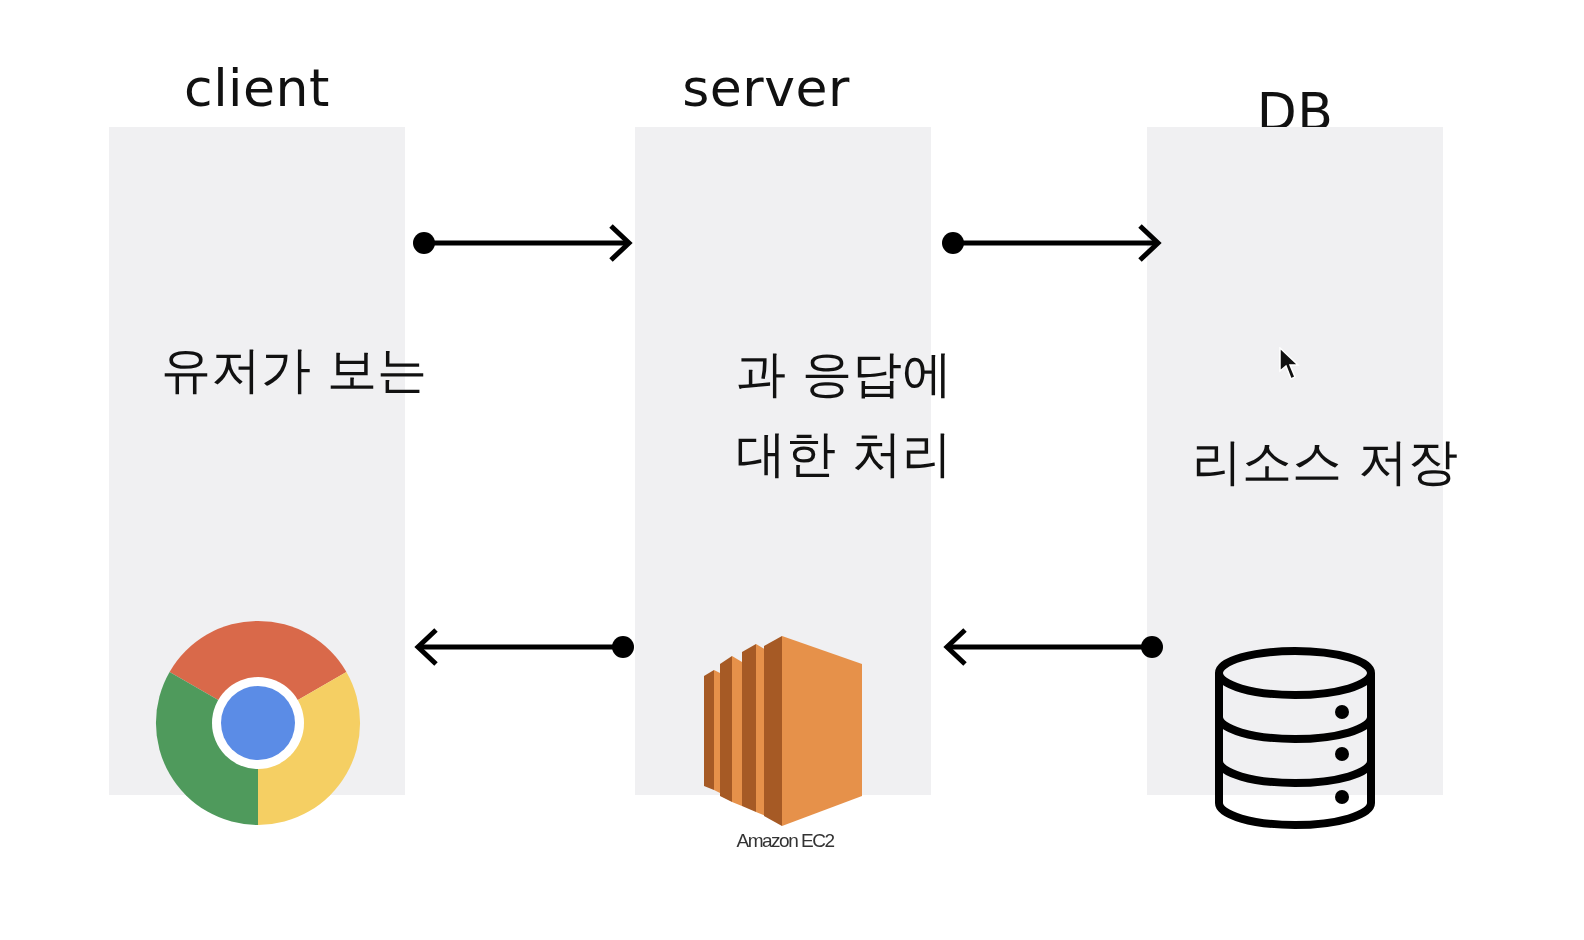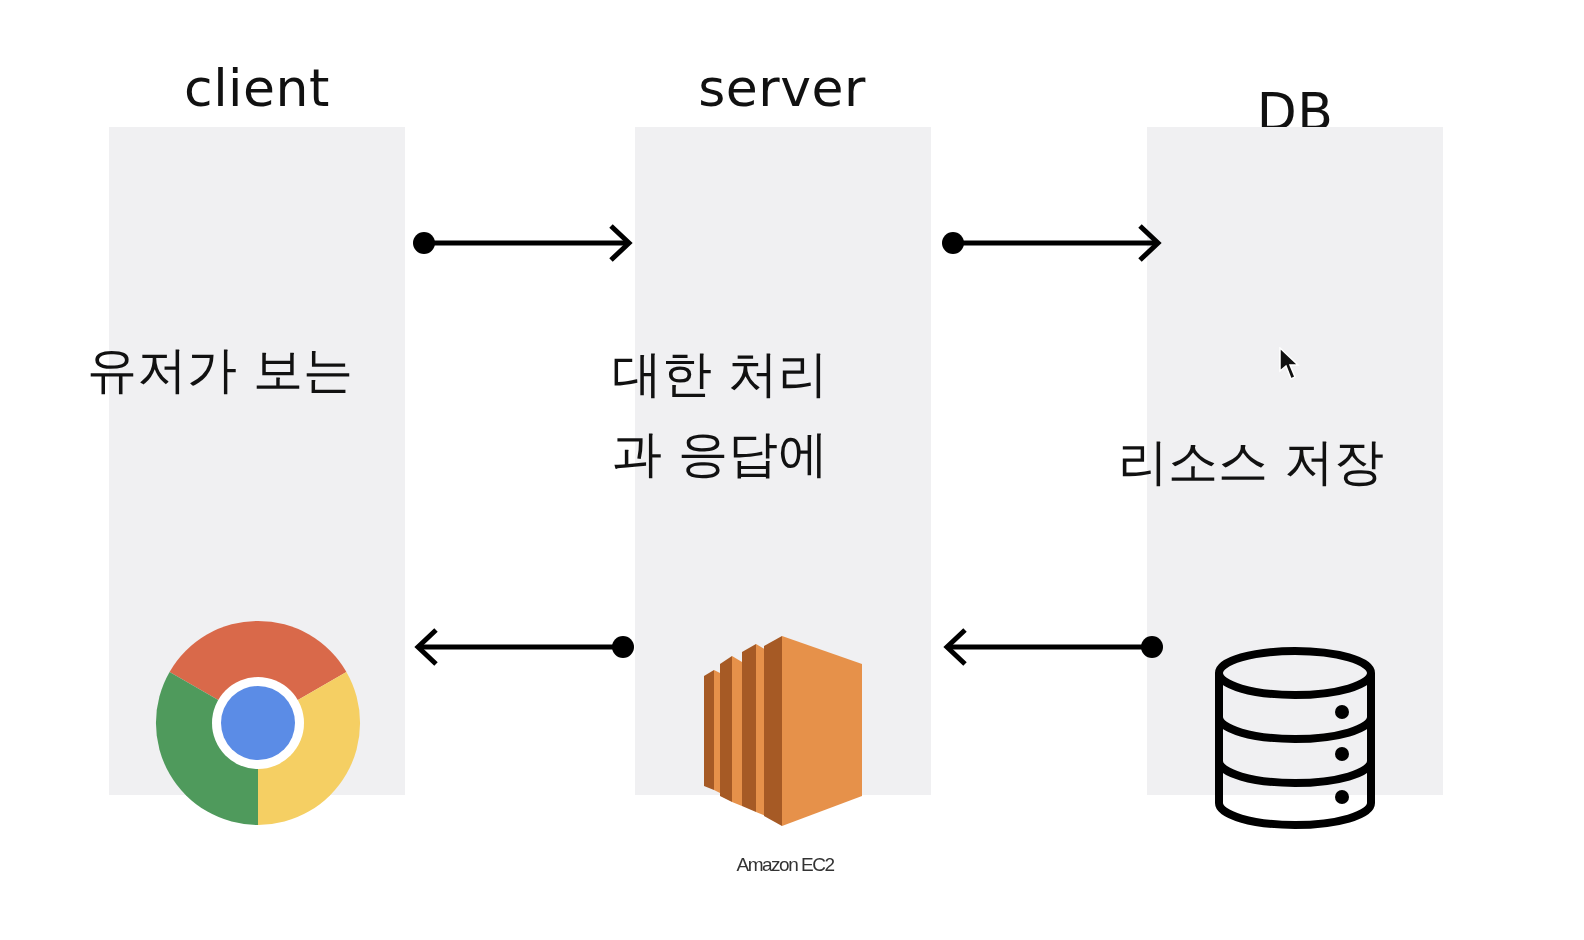--- a/index.html
+++ b/index.html
@@ -1,43 +1,43 @@
 <!DOCTYPE html>
 <html><head>
 <meta charset="utf-8">
 <style>
   html, body { margin:0; padding:0; background:#ffffff; }
   body { width:1584px; height:940px; position:relative; overflow:hidden;
          font-family:"DejaVu Sans", "Liberation Sans", sans-serif; color:#111; }
   .title { position:absolute; font-size:52px; font-weight:400; text-align:center; width:300px; letter-spacing:0.5px; }
   .panel { position:absolute; top:127px; height:668px; width:296px; background:#f0f0f2; }
-  .desc { position:absolute; font-size:50px; text-align:left; width:340px; line-height:72px; }
+  .desc { position:absolute; font-size:50px; text-align:right; width:340px; line-height:72px; }
   .arrow { position:absolute; }
   .icon { position:absolute; }
-  .ec2-label { position:absolute; left:700px; top:854px; width:170px; text-align:center;
+  .ec2-label { position:absolute; left:700px; top:830px; width:170px; text-align:center;
                font-family:"Liberation Sans", sans-serif; font-size:19px; letter-spacing:-1.5px; color:#333; }
   .cursor { position:absolute; left:1279px; top:347px; }
 </style>
 </head>
 <body>
 
 <div class="title" style="left:107px; top:58px;">client</div>
-<div class="title" style="left:632px; top:58px;">server</div>
+<div class="title" style="left:616px; top:58px;">server</div>
 <div class="title" style="left:1145px; top:66px;margin-top:16px;">DB</div>
 
 <div class="panel" style="left:109px;"></div>
 <div class="panel" style="left:635px;"></div>
 <div class="panel" style="left:1147px;"></div>
 
 <div class="desc" style="left:87px; top:334px;">
   <div>유저가 보는</div>
 </div>
 <div class="desc" style="left:612px; top:334px; line-height:80px;">
+  <div>과 응답에</div>
   <div>대한 처리</div>
-  <div>과 응답에</div>
 </div>
 <div class="desc" style="left:1118px; top:426px;">
   <div>리소스 저장</div>
 </div>
 
 <svg class="arrow" style="left:408px; top:223px;" width="230" height="42">
   <circle cx="16" cy="20" r="11" fill="#000"></circle>
   <line x1="16" y1="20" x2="220" y2="20" stroke="#000" stroke-width="5"></line>
   <polyline points="203,3 221,20 203,37" fill="none" stroke="#000" stroke-width="5" stroke-linejoin="miter"></polyline>
 </svg>

